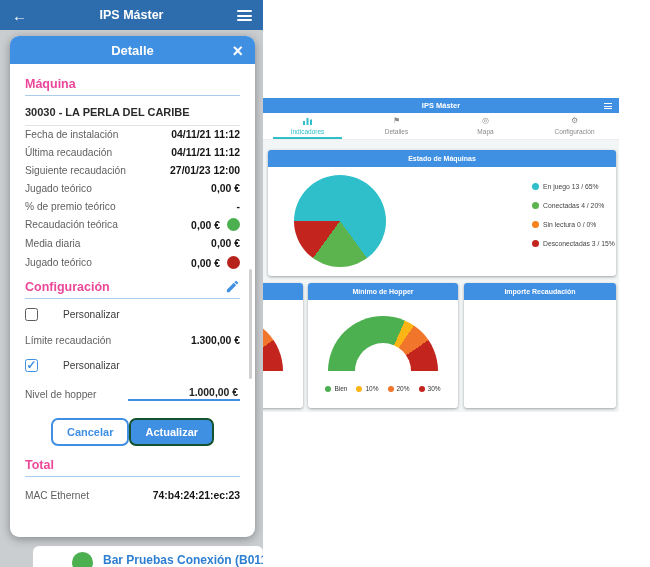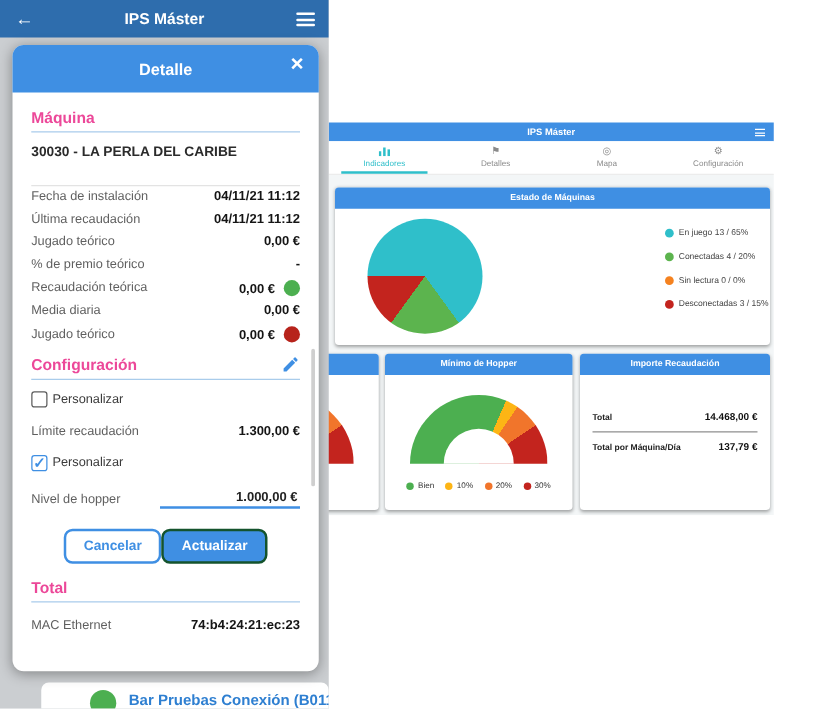--- a/index.html
+++ b/index.html
@@ -48,34 +48,34 @@
 
   
   .phone{position:absolute;left:0;top:0;width:263px;height:567px;background:#cbced1;z-index:2;overflow:hidden;}
   .p-top{height:30px;background:#2e6dad;position:relative;display:flex;align-items:center;}
   .p-back{color:#fff;font-size:15px;margin-left:12px;line-height:1;cursor:pointer;z-index:1;}
   .p-title{position:absolute;left:0;right:0;text-align:center;color:#fff;font-weight:bold;font-size:12.5px;}
   .p-burger{position:absolute;right:11px;top:10px;width:15px;cursor:pointer;}
   .p-burger i{display:block;height:2px;background:#fff;margin-bottom:2.5px;border-radius:1px;}
   .modal{position:absolute;left:10px;top:36px;width:245px;height:501px;background:#fff;
          border-radius:9px;box-shadow:0 2px 10px rgba(0,0,0,.35);}
-  .m-head{height:38px;background:#3f8fe3;border-radius:9px 9px 0 0;display:flex;
+  .m-head{height:28px;background:#3f8fe3;border-radius:9px 9px 0 0;display:flex;
           align-items:center;justify-content:center;position:relative;}
   .m-title{color:#fff;font-weight:bold;font-size:13px;}
   .m-x{position:absolute;right:12px;top:4px;color:#fff;font-size:18px;font-weight:bold;cursor:pointer;line-height:1.3;}
   .m-body{padding:13px 15px 0;position:relative;height:469px;overflow:hidden;}
   .sec-h{color:#ec4899;font-weight:bold;font-size:12.5px;padding-bottom:4px;
          border-bottom:1px solid #a9cceb;display:flex;justify-content:space-between;align-items:center;}
-  .mname{font-weight:bold;font-size:11px;color:#2b2b2b;margin-top:10px;padding-bottom:20px;
+  .mname{font-weight:bold;font-size:11px;color:#2b2b2b;margin-top:10px;padding-bottom:7px;
          border-bottom:1px solid #e3e3e3;}
   .mrow{display:flex;justify-content:space-between;align-items:center;padding:3.4px 0;font-size:10.2px;}
   .mrow .lbl{color:#5f5f5f;}
   .mrow .val{font-weight:bold;color:#151515;font-size:10.4px;display:flex;align-items:flex-end;gap:7px;}
   .ind{width:13px;height:13px;border-radius:50%;flex:none;}
-  .cbrow{display:flex;align-items:center;gap:4px;margin-top:9px;font-size:10.2px;color:#3a3a3a;}
+  .cbrow{display:flex;align-items:center;gap:25px;margin-top:9px;font-size:10.2px;color:#3a3a3a;}
   .cb{width:13px;height:13px;border:1.6px solid #5d5d5d;border-radius:2.5px;position:relative;
       background:#fff;cursor:pointer;flex:none;}
   .cb.checked{border-color:#3f8fe3;}
   .cb.checked::after{content:"\2713";position:absolute;left:0.5px;top:-2.5px;color:#3f8fe3;
                      font-size:12px;font-weight:bold;}
   .inputval{border-bottom:2px solid #3f8fe3;padding:0 2px 1px;min-width:112px;text-align:right;
             font-weight:600;font-size:10.4px;color:#222;cursor:text;}
   .btns{display:flex;justify-content:center;margin-top:13px;}
   .btn{border-radius:7px;padding:6px 14px;font-weight:bold;font-size:11px;cursor:pointer;
        font-family:"Liberation Sans",sans-serif;}
@@ -180,31 +180,20 @@
         </span>
         <span class="gitem">
           <span class="gdot" style="background: rgb(195, 36, 30);"></span>
           <span>30%</span>
         </span>
       </div>
     </div>
 
     <div class="card" id="card-importe">
       <div class="card-h">Importe Recaudación</div>
-      <div class="importe-body">
-        <div class="irow">
-          <span>Total</span>
-          <span class="ival">14.468,00 €</span>
-        </div>
-        <div class="idivider"></div>
-        <div class="irow">
-          <span>Total por Máquina/Día</span>
-          <span class="ival">137,79 €</span>
-        </div>
-      </div>
     </div>
 
   </div>
 </div>
 
 <div class="phone">
   <div class="p-top">
     <span class="p-back">←</span>
     <span class="p-title">IPS Máster</span>
     <span class="p-burger">
@@ -234,20 +223,26 @@
       <div class="mrow">
         <span class="lbl">Fecha de instalación</span>
         <span class="val">
             <span>04/11/21 11:12</span>
           </span>
       </div>
       <div class="mrow">
         <span class="lbl">Última recaudación</span>
         <span class="val">
             <span>04/11/21 11:12</span>
+          </span>
+      </div>
+      <div class="mrow">
+        <span class="lbl">Siguiente recaudación</span>
+        <span class="val">
+            <span>27/01/23 12:00</span>
           </span>
       </div>
       <div class="mrow">
         <span class="lbl">Jugado teórico</span>
         <span class="val">
             <span>0,00 €</span>
           </span>
       </div>
       <div class="mrow">
         <span class="lbl">% de premio teórico</span>

